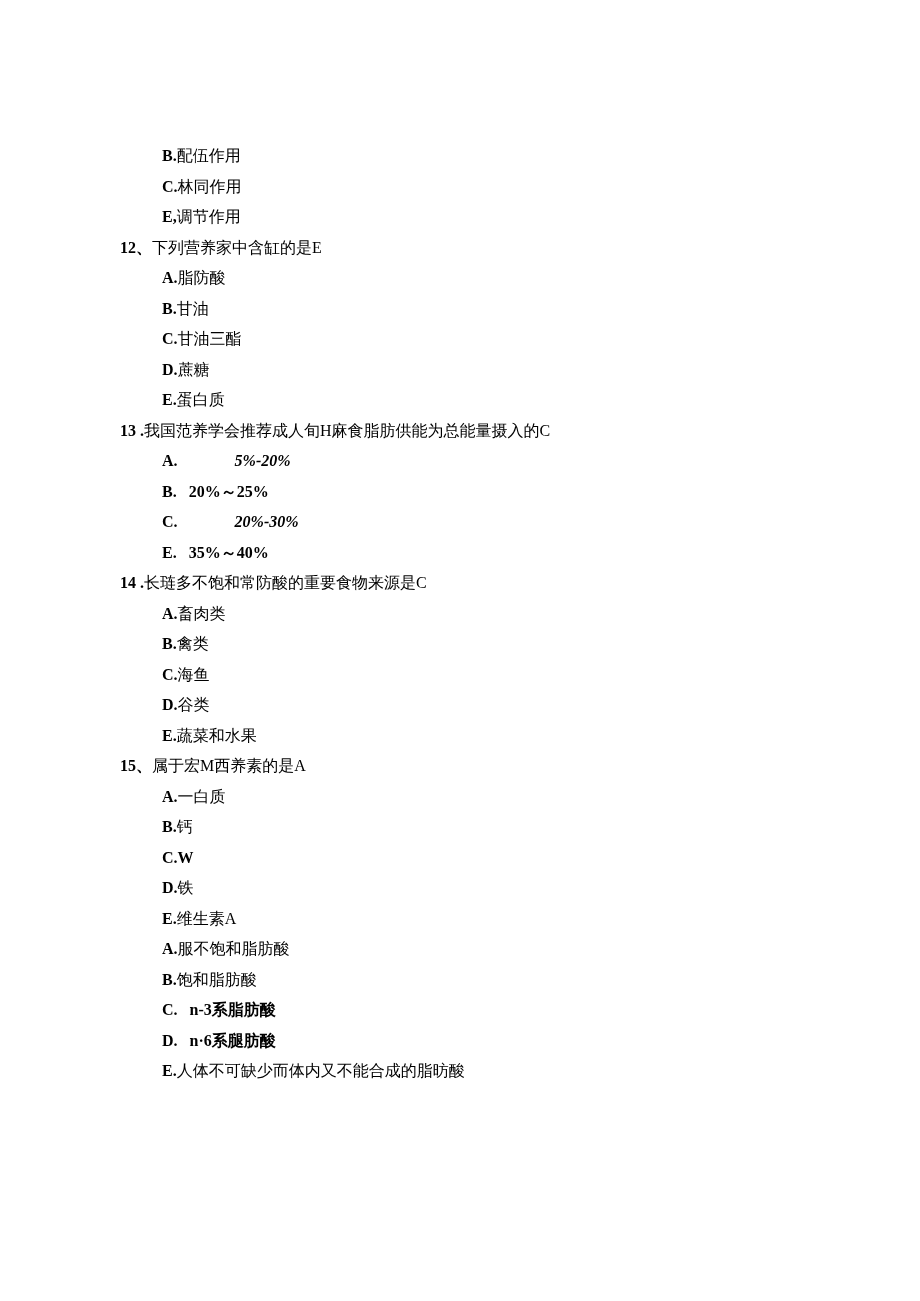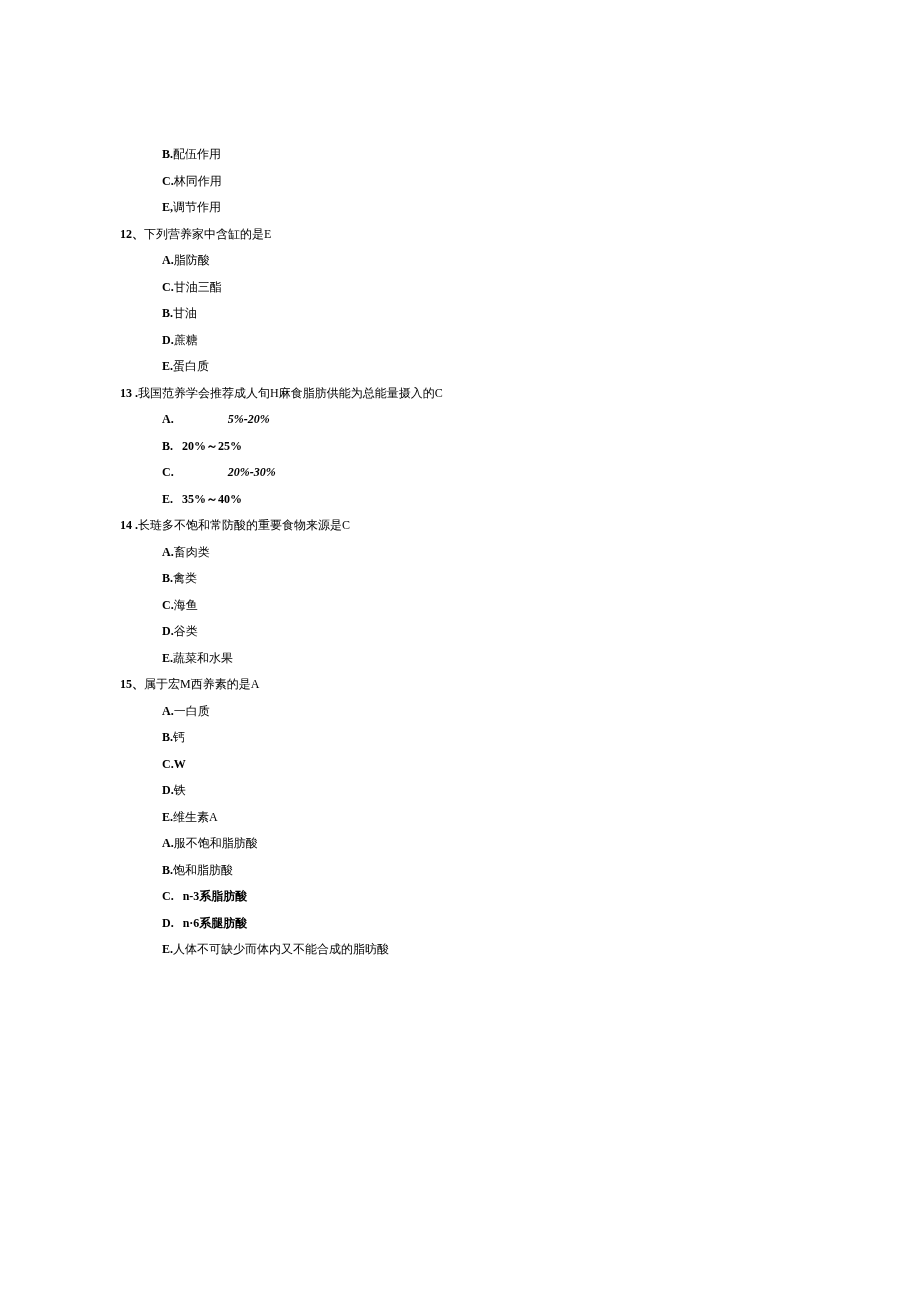--- a/index.html
+++ b/index.html
@@ -4,21 +4,21 @@
 <style>
   html, body {
     margin: 0;
     padding: 0;
     background: #ffffff;
     width: 920px;
   }
   .page {
     padding: 148px 0 0 120px;
     font-family: "Times New Roman", "SimSun", serif;
-    font-size: 12px;
+    font-size: 16px;
     color: #000000;
     line-height: 1.0;
   }
   .line {
     margin-bottom: 14.5px;
     white-space: nowrap;
   }
   .opt {
     padding-left: 42px;
   }
@@ -36,22 +36,22 @@
 </head>
 <body>
 <div class="page">
 
 <div class="line opt"><span class="bold">B.</span><span>配伍作用</span></div>
 <div class="line opt"><span class="bold">C.</span><span>林同作用</span></div>
 <div class="line opt"><span class="bold">E,</span><span>调节作用</span></div>
 
 <div class="line"><span class="bold">12、</span><span>下列营养家中含缸的是E</span></div>
 <div class="line opt"><span class="bold">A.</span><span>脂防酸</span></div>
+<div class="line opt"><span class="bold">B.</span><span>甘油</span></div>
 <div class="line opt"><span class="bold">C.</span><span>甘油三酯</span></div>
-<div class="line opt"><span class="bold">B.</span><span>甘油</span></div>
 <div class="line opt"><span class="bold">D.</span><span>蔗糖</span></div>
 <div class="line opt"><span class="bold">E.</span><span>蛋白质</span></div>
 
 <div class="line"><span class="bold">13  .</span><span>我国范养学会推荐成人旬H麻食脂肪供能为总能量摄入的C</span></div>
 <div class="line opt-wide"><span class="bold">A.</span>&nbsp;&nbsp;&nbsp;<span class="bold ital">5%-20%</span></div>
 <div class="line opt-wide"><span class="bold">B.</span>&nbsp;&nbsp;&nbsp;<span class="bold">20%～25%</span></div>
 <div class="line opt-wide"><span class="bold">C.</span>&nbsp;&nbsp;&nbsp;<span class="bold ital">20%-30%</span></div>
 <div class="line opt-wide"><span class="bold">E.</span>&nbsp;&nbsp;&nbsp;<span class="bold">35%～40%</span></div>
 
 <div class="line"><span class="bold">14  .</span><span>长琏多不饱和常防酸的重要食物来源是C</span></div>

